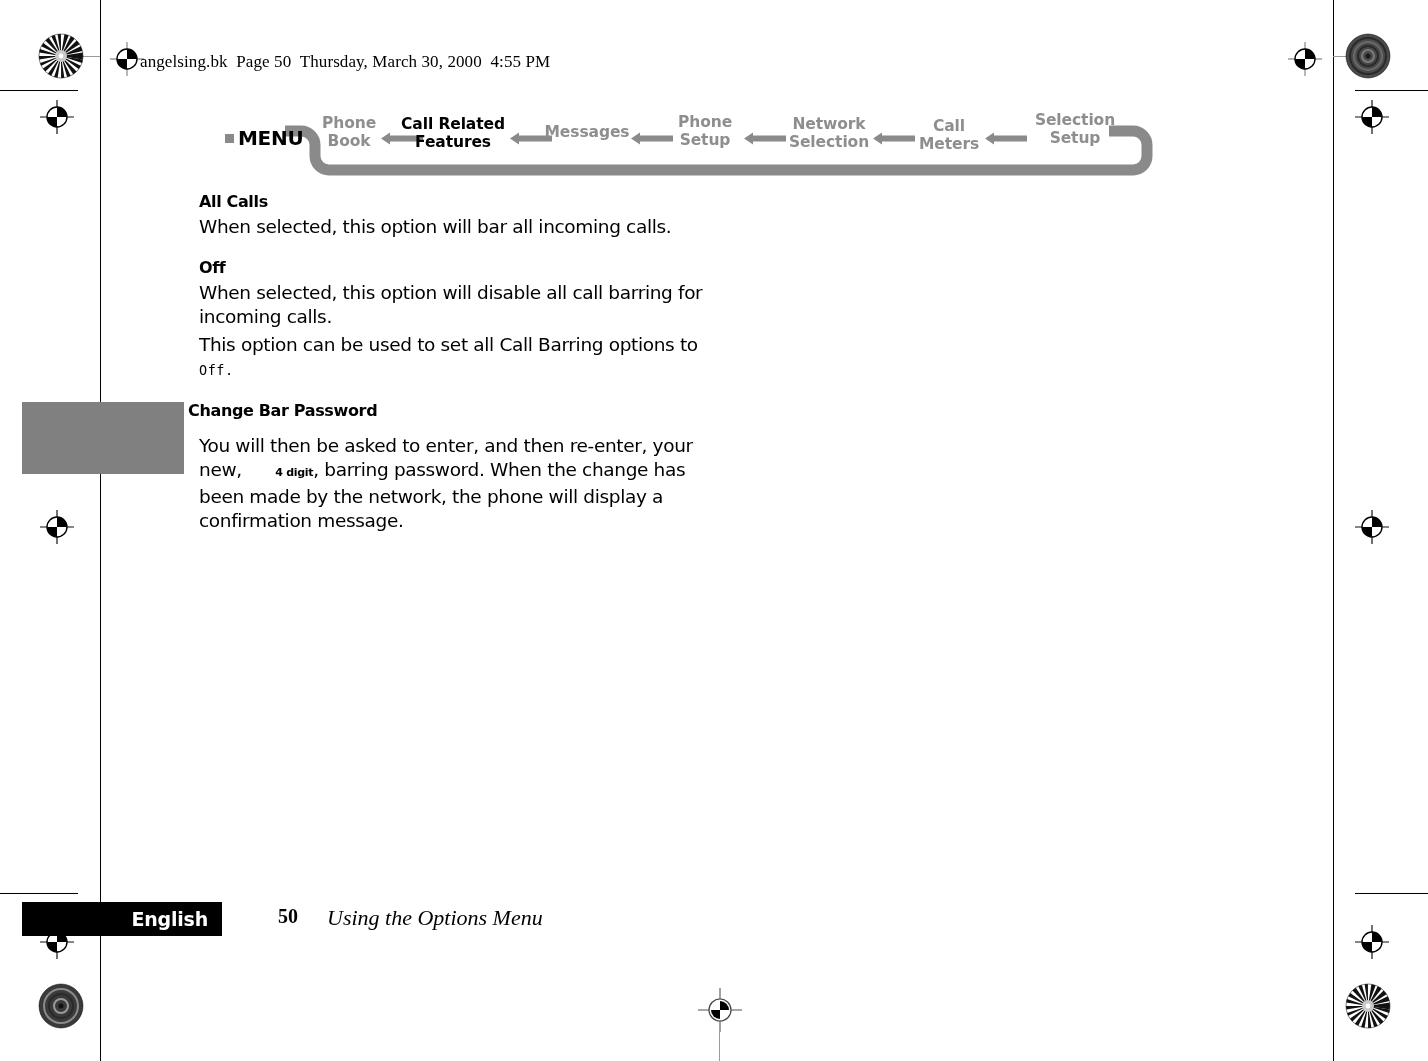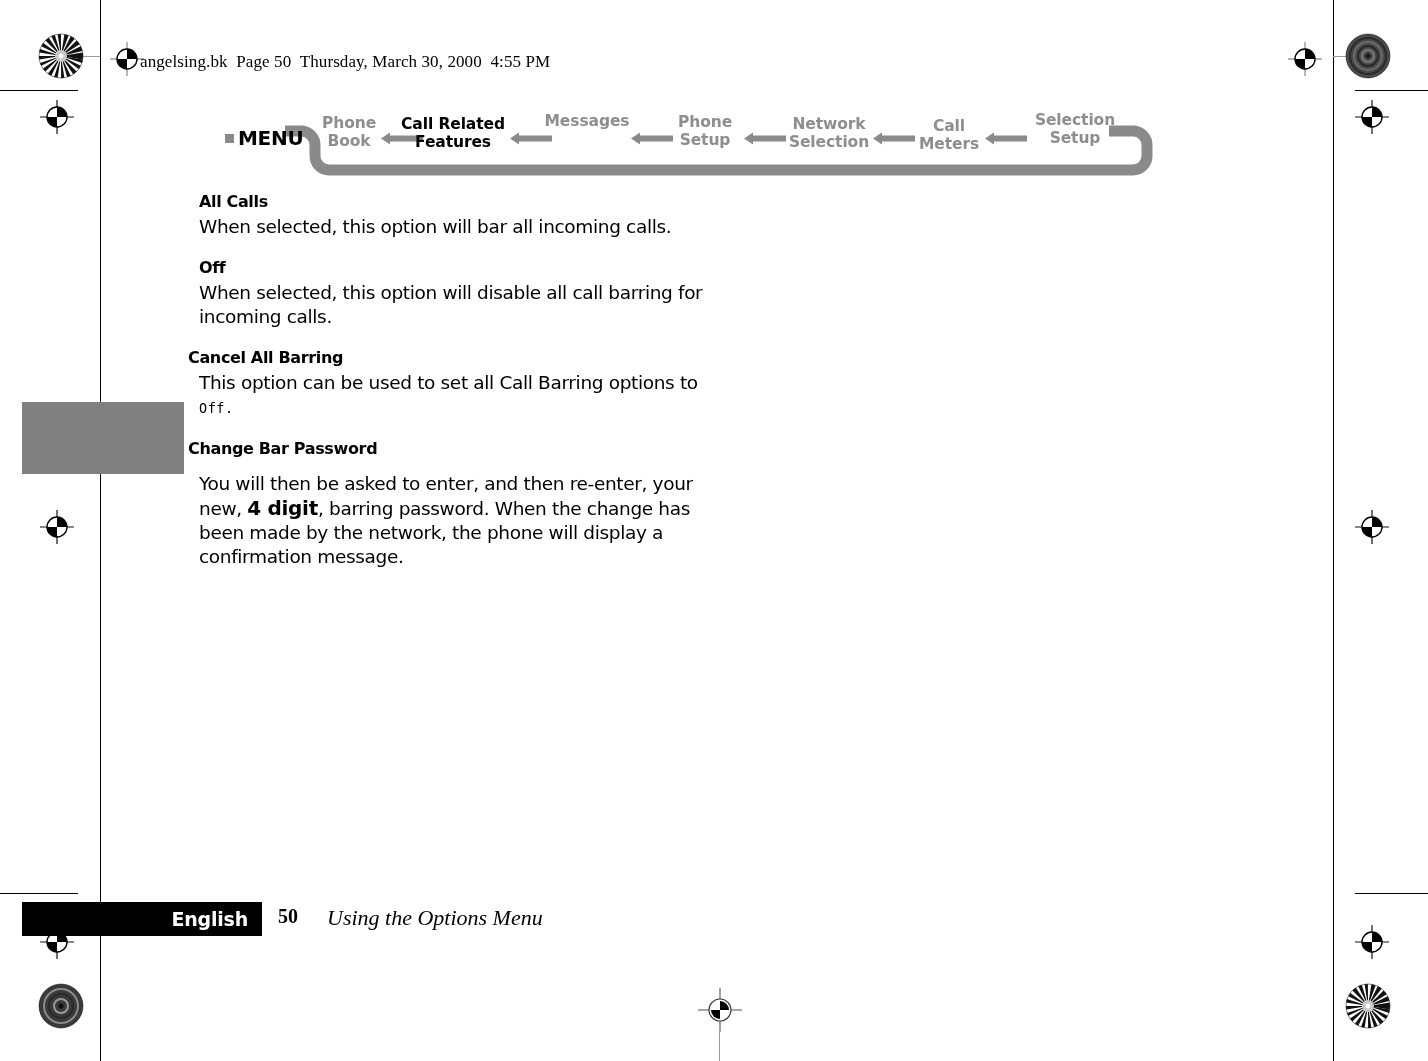--- a/index.html
+++ b/index.html
@@ -160,30 +160,31 @@
   .gap-block { margin-top: 19px; }
   .gap-small { margin-top: 14px; }
 
   .device-text {
     font-family: "DejaVu Sans Mono", monospace;
     font-size: 13.5px;
     letter-spacing: 0.5px;
   }
   b.inline-bold {
     font-weight: bold;
-    font-size: 20px;
+    font-size: 11px;
     letter-spacing: -0.3px;
+    margin-left: 28px;
   }
 
   
   #footer-bar {
     position: absolute;
     left: 22px;
     top: 902px;
-    width: 240px;
+    width: 200px;
     height: 34px;
     background: #000;
     display: flex;
     align-items: center;
     justify-content: flex-end;
   }
   #footer-bar .lang {
     color: #fff;
     font-family: "DejaVu Sans", sans-serif;
     font-weight: bold;
@@ -455,21 +456,21 @@
   <div class="bc-item" style="left:88px; top:10px; width:72px;">
     <div>Phone</div>
     <div>Book</div>
   </div>
 
   <div class="bc-item active" style="left:176px; top:11px; width:104px;">
     <div>Call Related</div>
     <div>Features</div>
   </div>
 
-  <div class="bc-item" style="left:316px; top:8px; width:92px;">
+  <div class="bc-item" style="left:316px; top:19px; width:92px;">
     <div>Messages</div>
   </div>
 
   <div class="bc-item" style="left:444px; top:9px; width:72px;">
     <div>Phone</div>
     <div>Setup</div>
   </div>
 
   <div class="bc-item" style="left:558px; top:11px; width:92px;">
     <div>Network</div>
@@ -490,21 +491,20 @@
 <div id="thumb-tab"></div>
 
 <div id="content">
 
   <h3 class="sec-head indented">All Calls</h3>
   <p class="para">When selected, this option will bar all incoming calls.</p>
 
   <h3 class="sec-head indented gap-block">Off</h3>
   <p class="para">When selected, this option will disable all call barring for incoming calls.</p>
 
-  <h3 class="sec-head gap-block">Cancel All Barring</h3>
   <p class="para"><span>This option can be used to set all Call Barring options to </span><span class="device-text">Off</span><span class="device-text">.</span></p>
 
   <h3 class="sec-head gap-block">Change Bar Password</h3>
   <p class="para gap-small"><span>You will then be asked to enter, and then re-enter, your new, </span><b class="inline-bold">4 digit</b><span>, barring password. When the change has been made by the network, the phone will display a confirmation message.</span></p>
 
 </div>
 
 <div id="footer-bar">
   <span class="lang">English</span>
 </div>

